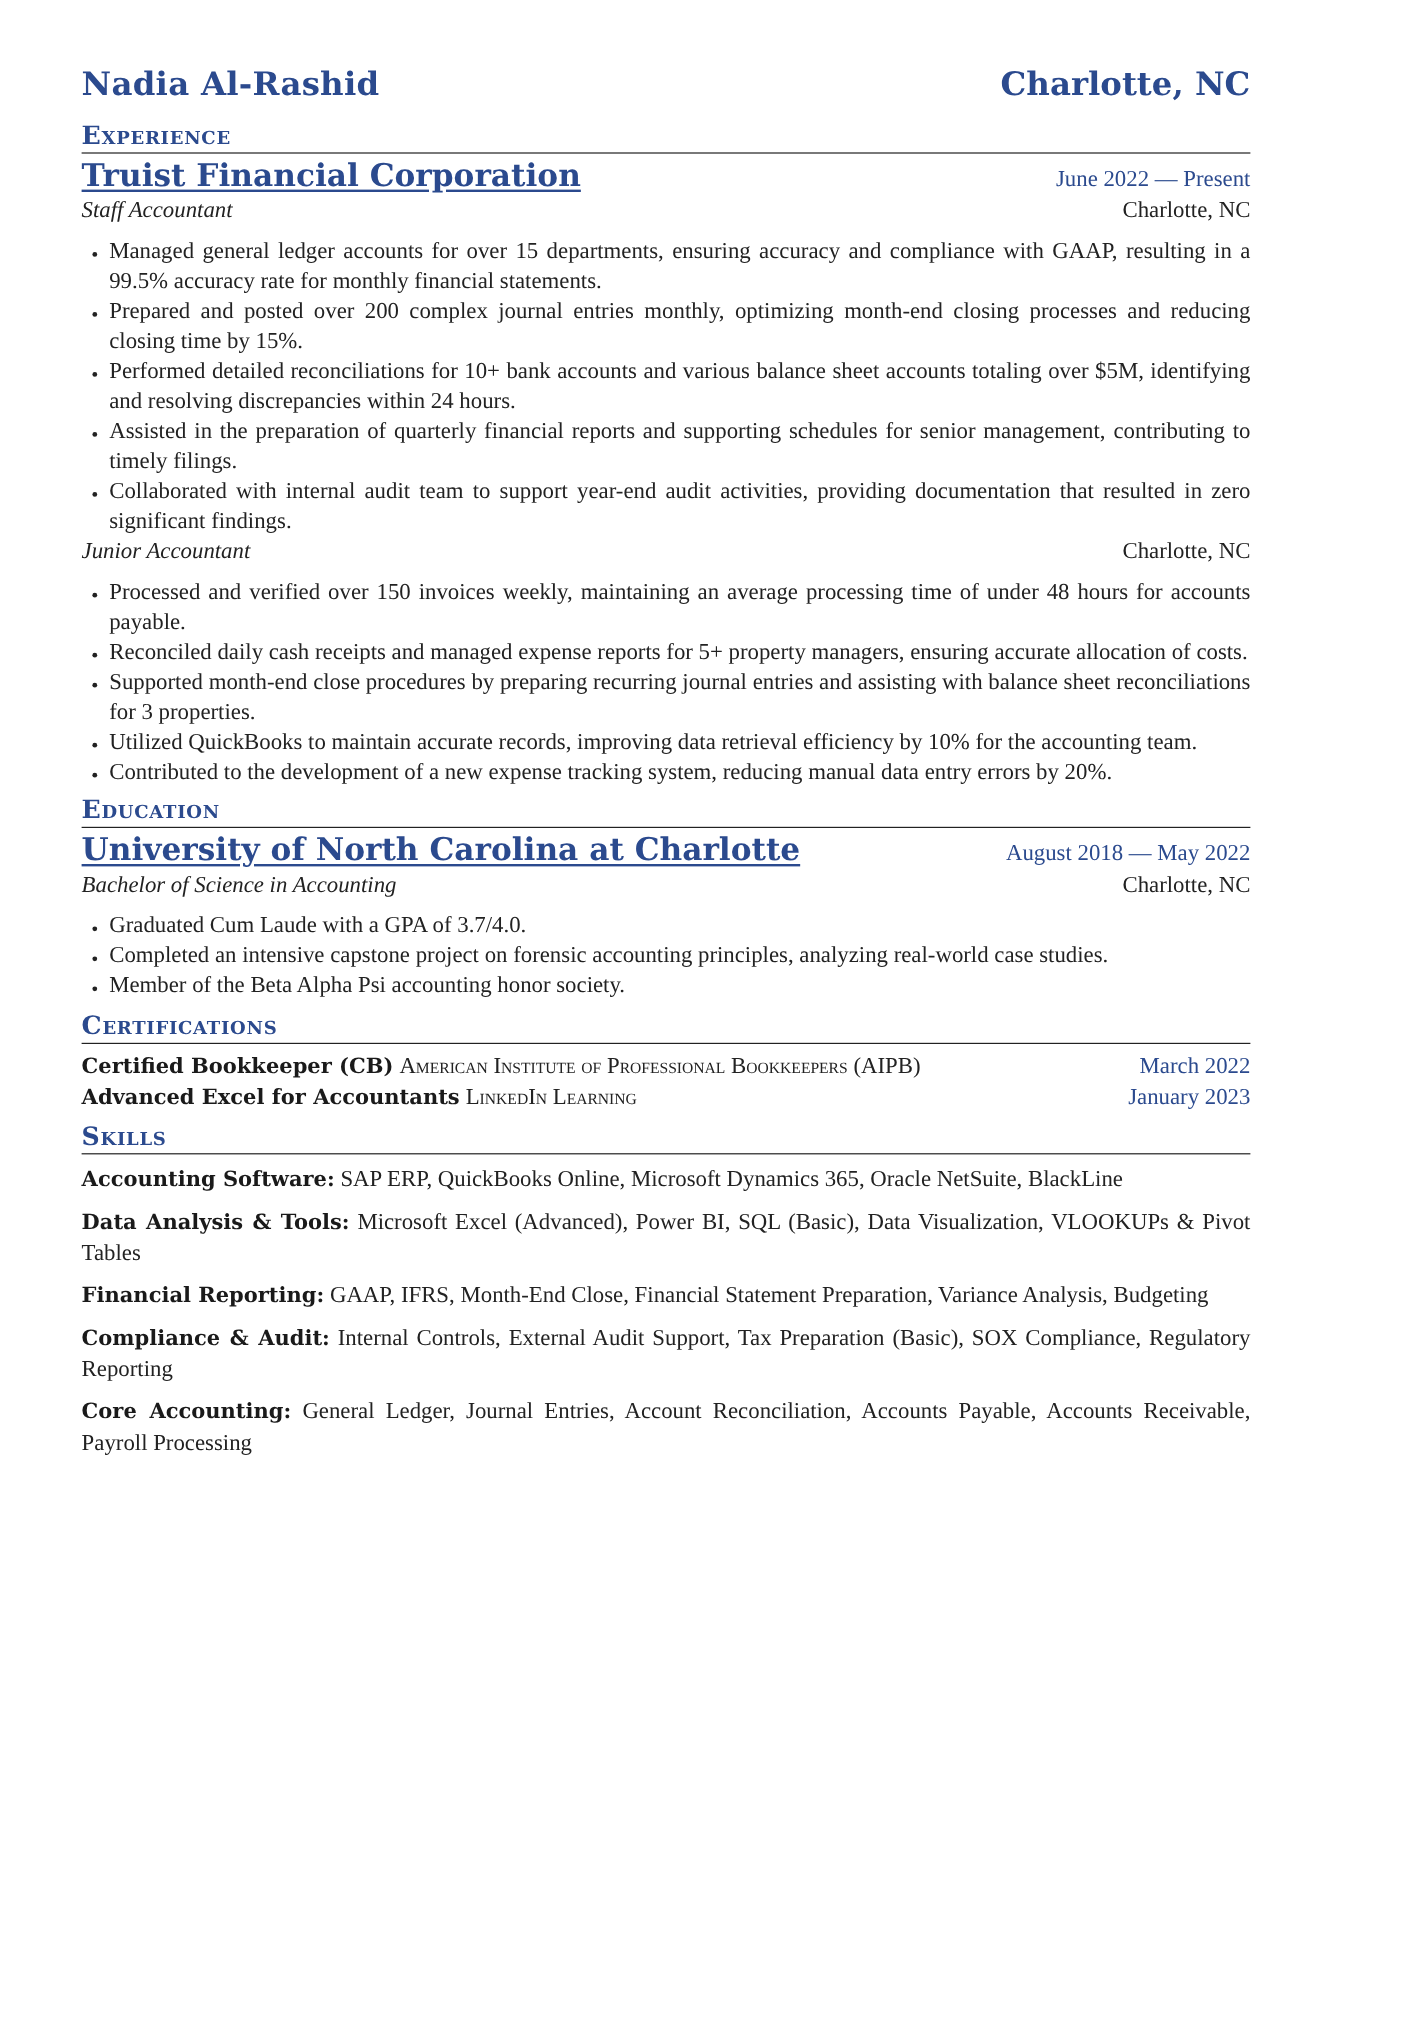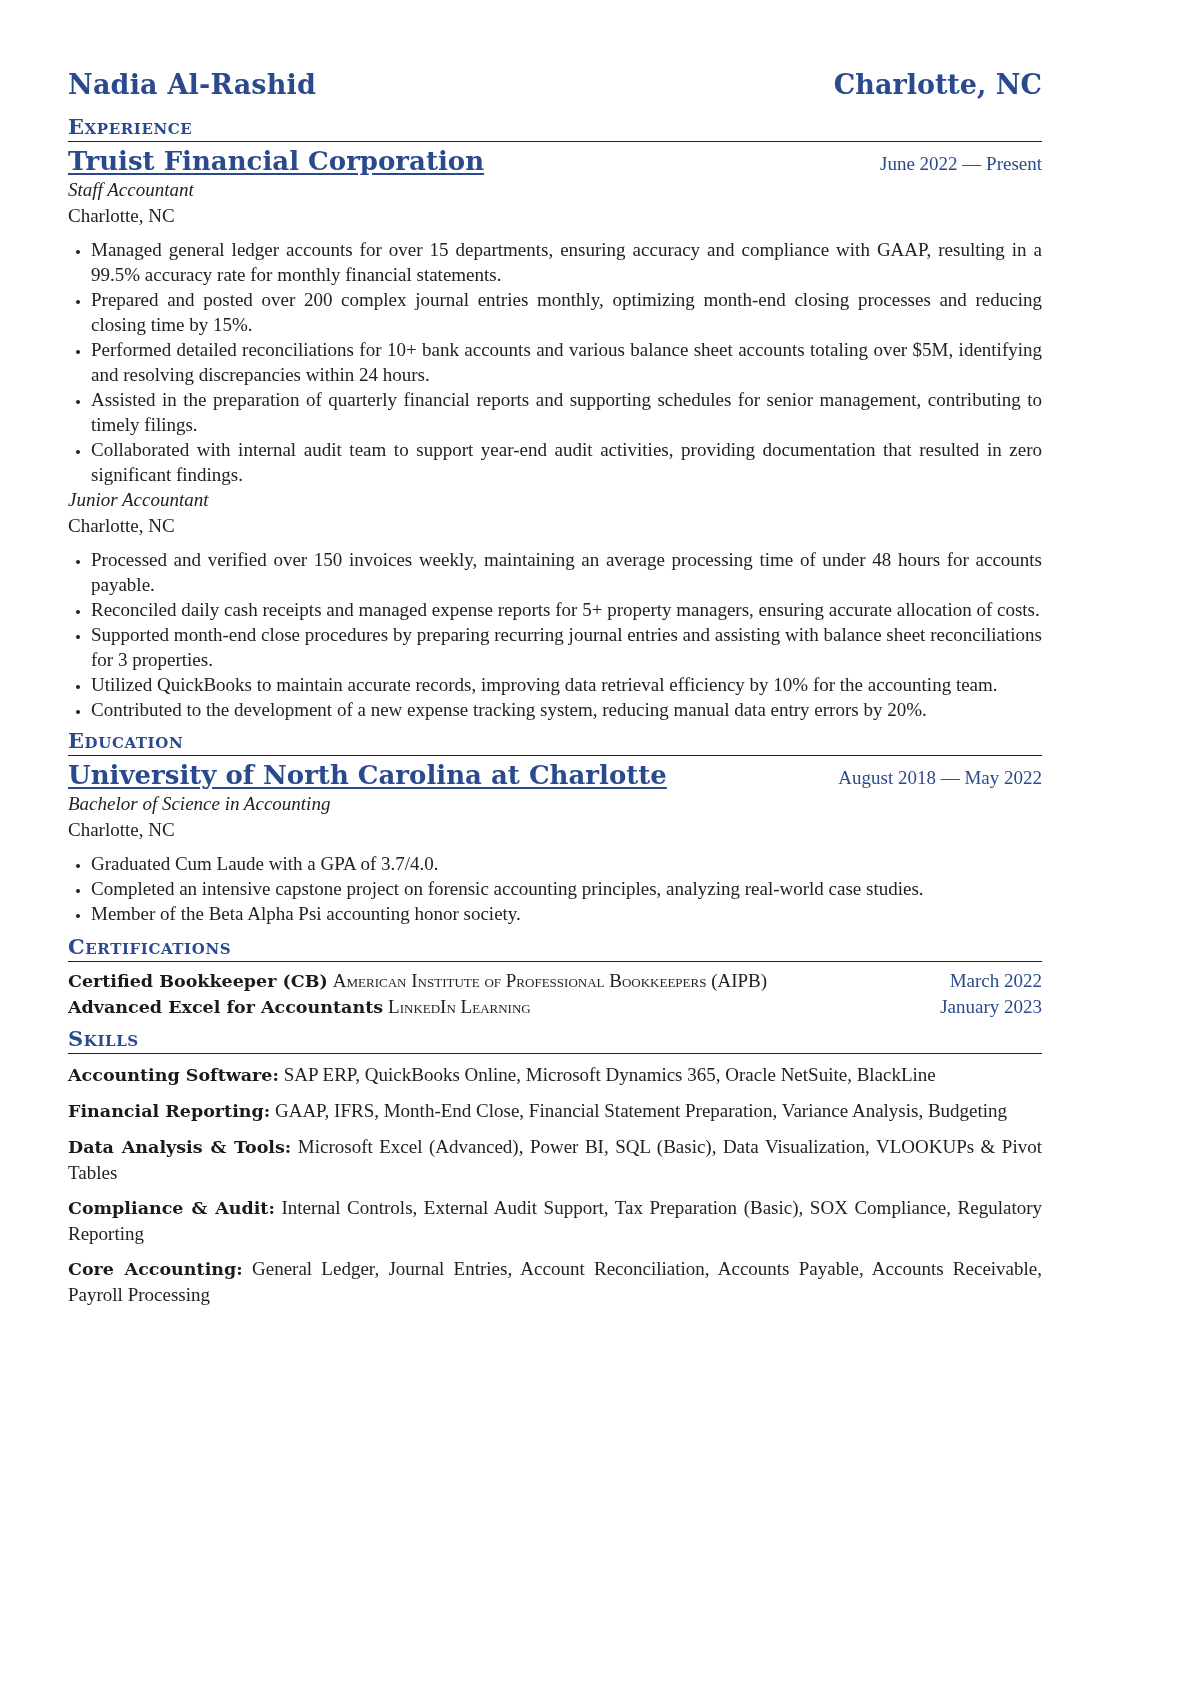--- a/index.html
+++ b/index.html
@@ -1,42 +1,42 @@
 <!DOCTYPE html>
 <html><head>
   <meta charset="utf-8">
   <style>
     html, body { margin: 0; padding: 0; background: #ffffff; }
     body {
       width: 1190px; height: 1683px; position: relative; overflow: hidden;
       font-family: "DejaVu Serif", "Liberation Serif", serif;
       color: #1a1a1a;
     }
-    .page { position: absolute; left: 68px; top: 69px; width: 974px; }
+    .page { position: absolute; left: 68px; top: 55px; width: 974px; }
 
     .header-row { display: flex; justify-content: space-between; align-items: baseline; }
     .name { font-family: "DejaVu Serif", serif; font-weight: bold; font-size: 27px; color: #2B4A8E; letter-spacing: 0.2px; }
     .header-loc { font-family: "DejaVu Serif", serif; font-weight: bold; font-size: 27px; color: #2B4A8E; }
     .contact { margin-top: 8px; font-family: "Liberation Serif", serif; font-size: 19px; color: #222; }
     .contact .sep { color: #888; margin: 0 10px; }
     .contact a { color: #2B4A8E; text-decoration: underline; }
 
     .section-title {
       margin-top: 14px; font-family: "DejaVu Serif", serif; font-weight: bold; font-size: 21px;
       color: #2B4A8E; font-variant: small-caps; letter-spacing: 0.6px;
       border-bottom: 1.4px solid #222; padding-bottom: 1px; line-height: 26px;
     }
 
     .entry-row { display: flex; justify-content: space-between; align-items: baseline; font-family: "Liberation Serif", serif; }
     .entry-org { font-family: "DejaVu Serif", serif; font-weight: bold; font-size: 26px; color: #2B4A8E; text-decoration: underline; text-underline-offset: 3px; }
     .entry-date { font-size: 19px; color: #2B4A8E; }
     .entry-role { font-style: italic; font-size: 19px; color: #222; }
     .entry-loc { font-size: 19px; color: #222; }
     .row1 { margin-top: 6px; line-height: 26px; }
-    .row2 { line-height: 26px; flex-direction: column; }
+    .row2 { line-height: 26px; }
 
     ul.bullets { margin: 8px 0 0 0; padding: 0 0 0 23px; font-family: "Liberation Serif", serif; font-size: 19px; line-height: 25px; color: #222; }
     ul.bullets li { text-align: justify; padding-left: 0; }
     ul.bullets li::marker { font-size: 14px; }
 
     .cert-row { display: flex; justify-content: space-between; align-items: baseline; font-family: "Liberation Serif", serif; font-size: 19px; line-height: 26px; }
     .cert-row:first-of-type { margin-top: 6px; }
     .cert-name { font-family: "DejaVu Serif", serif; font-weight: bold; font-size: 17.5px; color: #1a1a1a; }
     .cert-issuer { font-variant: small-caps; color: #222; margin-left: 5px; font-size: 19px; }
     .cert-date { color: #2B4A8E; }
@@ -118,26 +118,26 @@
     </div>
   </div>
 
   <div class="section-title" style="margin-top:6px;">Skills</div>
   <div>
     <div class="skill" style="margin-top:8px;">
       <span class="skill-label">Accounting Software:</span>
       <span>SAP ERP, QuickBooks Online, Microsoft Dynamics 365, Oracle NetSuite, BlackLine</span>
     </div>
     <div class="skill">
+      <span class="skill-label">Data Analysis &amp; Tools:</span>
+      <span>Microsoft Excel (Advanced), Power BI, SQL (Basic), Data Visualization, VLOOKUPs &amp; Pivot Tables</span>
+    </div>
+    <div class="skill">
       <span class="skill-label">Financial Reporting:</span>
       <span>GAAP, IFRS, Month-End Close, Financial Statement Preparation, Variance Analysis, Budgeting</span>
-    </div>
-    <div class="skill">
-      <span class="skill-label">Data Analysis &amp; Tools:</span>
-      <span>Microsoft Excel (Advanced), Power BI, SQL (Basic), Data Visualization, VLOOKUPs &amp; Pivot Tables</span>
     </div>
     <div class="skill">
       <span class="skill-label">Compliance &amp; Audit:</span>
       <span>Internal Controls, External Audit Support, Tax Preparation (Basic), SOX Compliance, Regulatory Reporting</span>
     </div>
     <div class="skill">
       <span class="skill-label">Core Accounting:</span>
       <span>General Ledger, Journal Entries, Account Reconciliation, Accounts Payable, Accounts Receivable, Payroll Processing</span>
     </div>
   </div>

